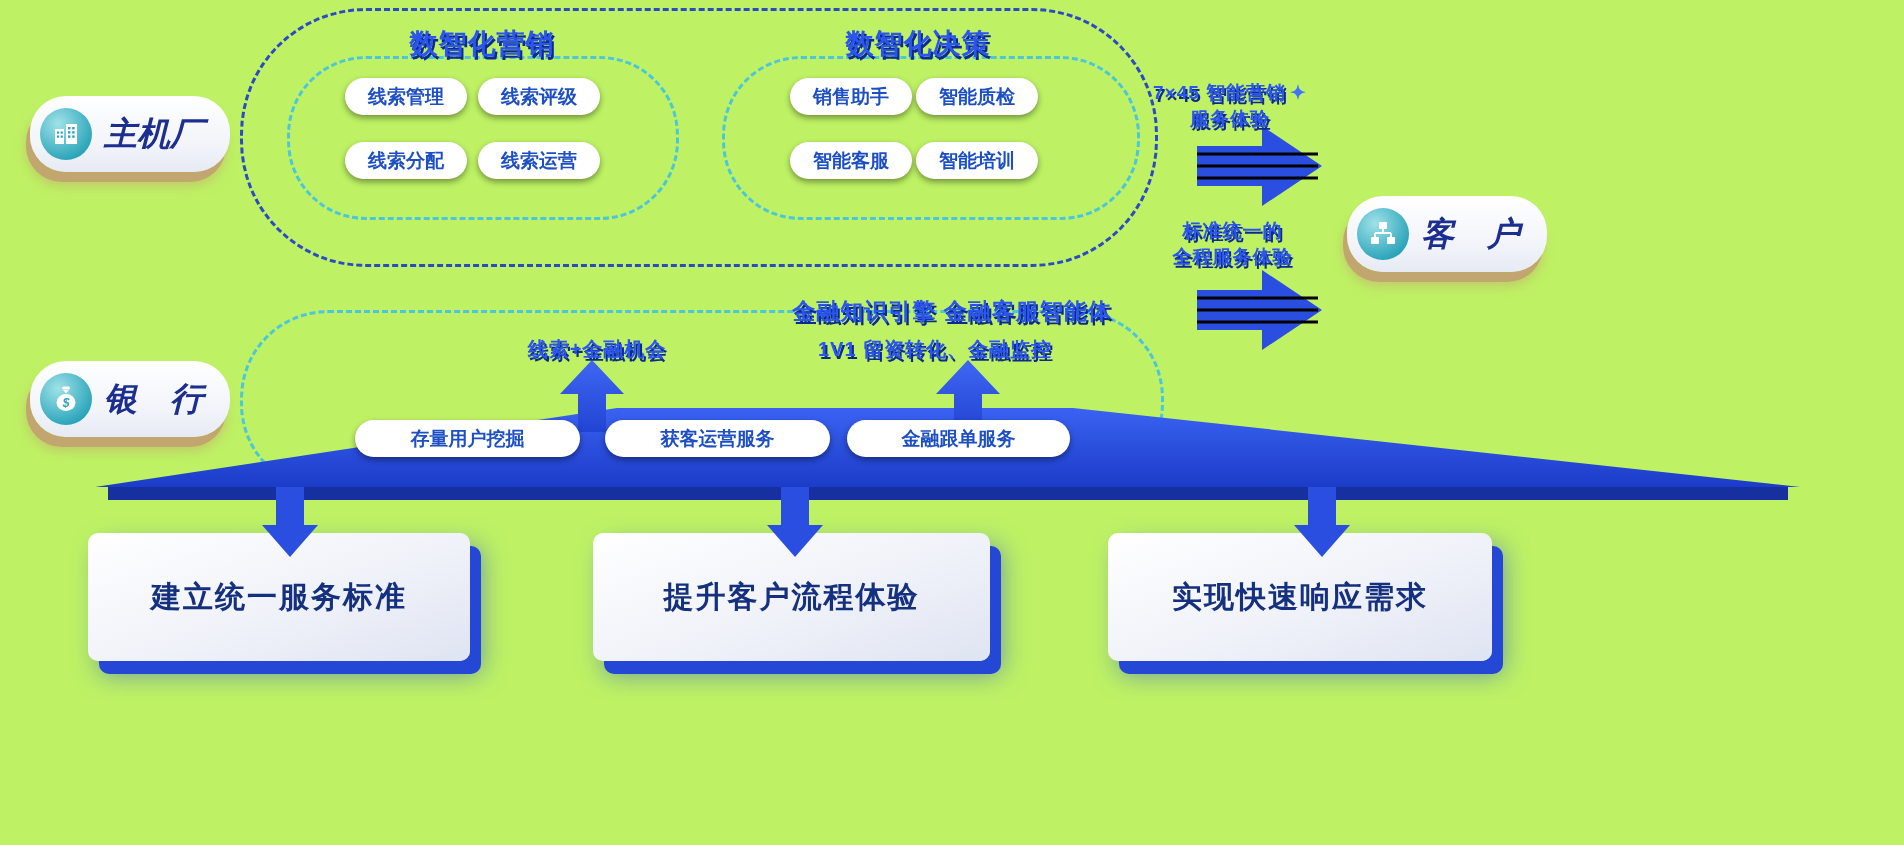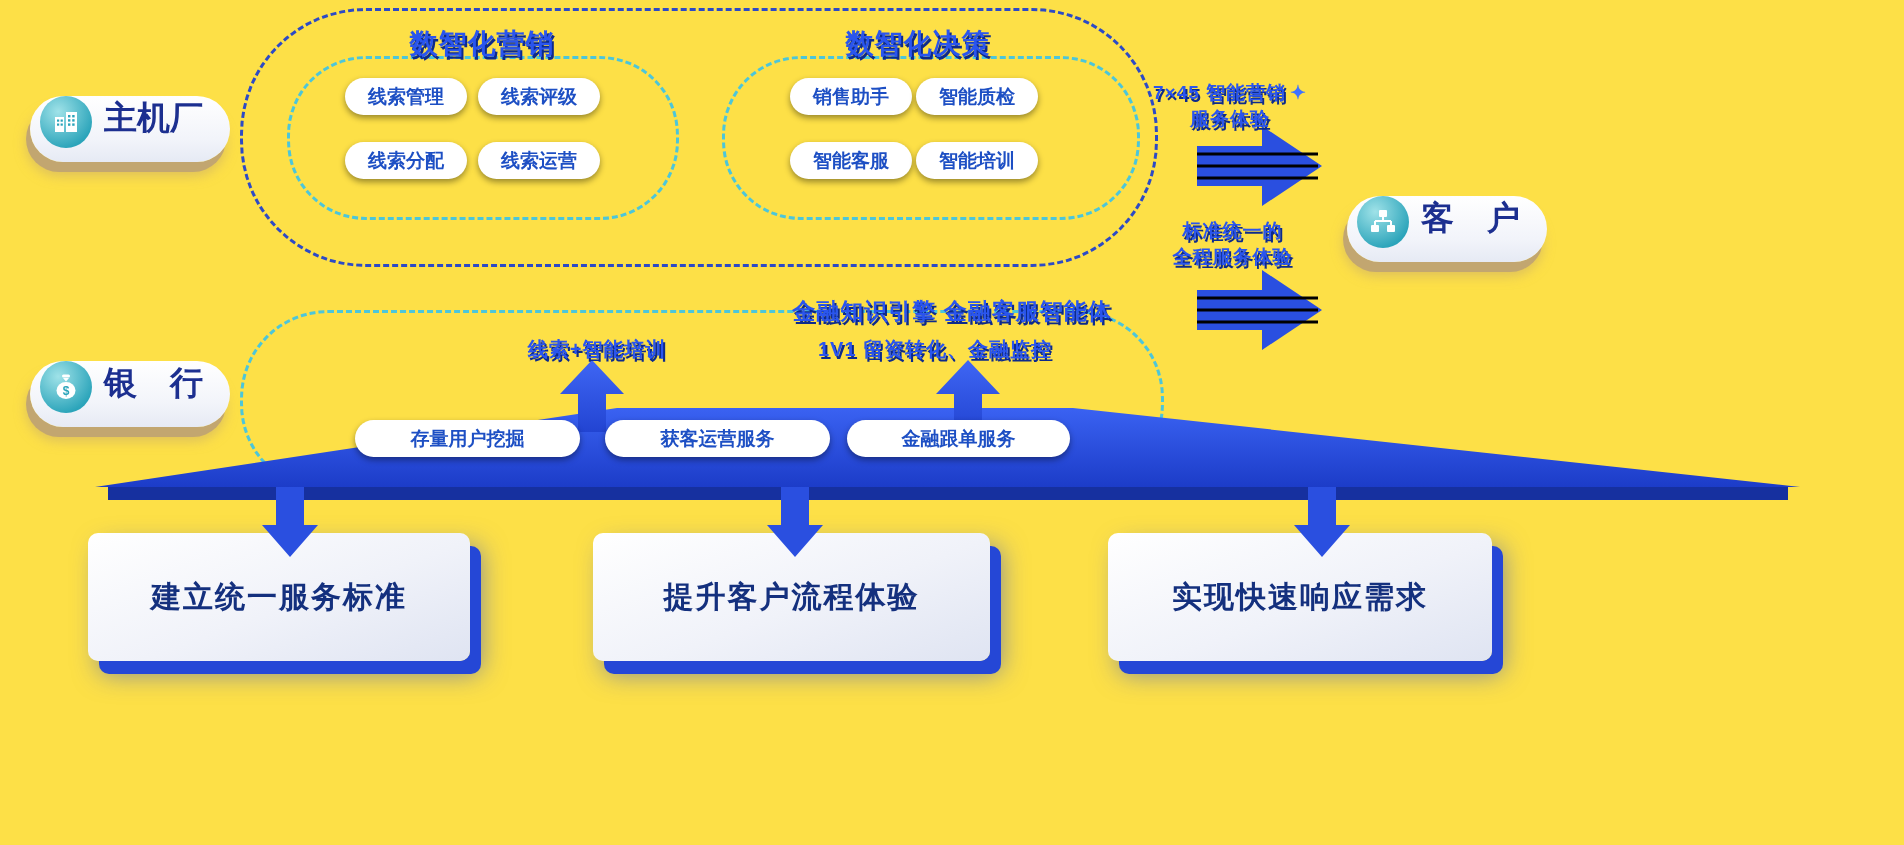--- a/index.html
+++ b/index.html
@@ -1,17 +1,17 @@
 <!DOCTYPE html>
 <html><head>
 <meta charset="utf-8">
 <style>
   html,body { margin:0; padding:0; background:#000; }
   .canvas {
-    position:relative; width:1904px; height:845px; background:#fde047;
+    position:relative; width:1904px; height:845px; background:#bef264;
     font-family:"Liberation Sans", sans-serif; overflow:hidden;
   }
   
   .dash { position:absolute; z-index:1; }
   .dash-outer   { left:240px; top:8px;   width:912px; height:253px; border:3px dashed #2c4ac6; border-radius:126px; }
   .dash-mkt     { left:287px; top:56px;  width:386px; height:158px; border:3px dashed #4cc6da; border-radius:79px; }
   .dash-dec     { left:722px; top:56px;  width:412px; height:158px; border:3px dashed #4cc6da; border-radius:79px; }
   .dash-fin     { left:240px; top:310px; width:918px; height:176px; border:3px dashed #4cc6da; border-radius:88px; }
 
   
@@ -32,24 +32,25 @@
   
   .pill {
     position:absolute; z-index:3; height:37px; background:#fff; border-radius:19px;
     display:flex; align-items:center; justify-content:center;
     font-weight:700; font-size:19px; color:#1d4fc4;
     box-shadow:0 3px 6px rgba(0,0,0,.4);
   }
 
   
   .actor {
-    position:absolute; z-index:5; width:200px; height:66px; border-radius:36px;
+    position:absolute; z-index:5; width:200px; height:76px; border-radius:36px;
     background:linear-gradient(180deg,#ffffff 0%,#f2f4fa 65%,#e6eaf4 100%);
-    display:flex; gap:12px; padding-left:10px; box-sizing:border-box;
+    display:flex; align-items:center; gap:12px; padding-left:10px; box-sizing:border-box;
     box-shadow:-4px 10px 0 0 #c2a670, -4px 14px 12px rgba(194,166,112,.55);
+    font-style:italic;
   }
   .actor-icon {
     width:52px; height:52px; border-radius:50%; flex:0 0 52px;
     background:radial-gradient(circle at 35% 30%, #9fe2e8, #2ba4ba 75%);
     display:flex; align-items:center; justify-content:center;
   }
   .actor-label { font-size:33px; font-weight:800; color:#1c2f90; }
 
   
   .bottom-card {
@@ -109,21 +110,21 @@
         <line x1="1197" y1="310" x2="1318" y2="310"></line>
         <line x1="1197" y1="322" x2="1318" y2="322"></line>
       </g>
     </g>
   </svg>
 
   <div class="group-title" id="title-mkt">数智化营销</div>
   <div class="group-title" id="title-dec">数智化决策</div>
   <div class="group-title" id="title-fin">金融知识引擎 金融客服智能体</div>
 
-  <div class="inner-label" id="label-left">线索+智能培训</div>
+  <div class="inner-label" id="label-left">线索+金融机会</div>
   <div class="inner-label" id="label-right">1V1 留资转化、金融监控</div>
 
   <div class="pill" style="left:345px;top:78px;width:122px">线索管理</div>
   <div class="pill" style="left:478px;top:78px;width:122px">线索评级</div>
   <div class="pill" style="left:345px;top:142px;width:122px">线索分配</div>
   <div class="pill" style="left:478px;top:142px;width:122px">线索运营</div>
 
   <div class="pill" style="left:790px;top:78px;width:122px">销售助手</div>
   <div class="pill" style="left:916px;top:78px;width:122px">智能质检</div>
   <div class="pill" style="left:790px;top:142px;width:122px">智能客服</div>

